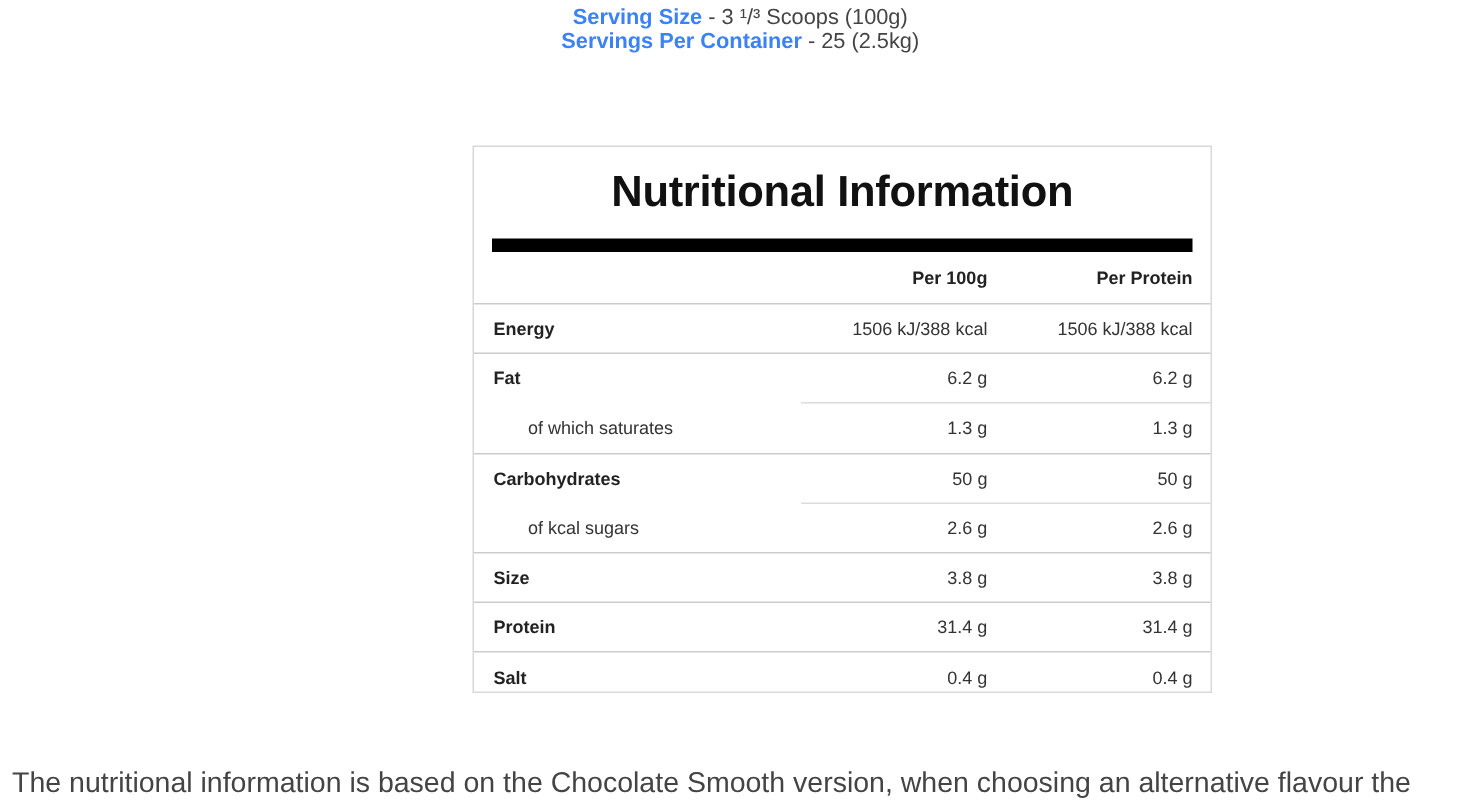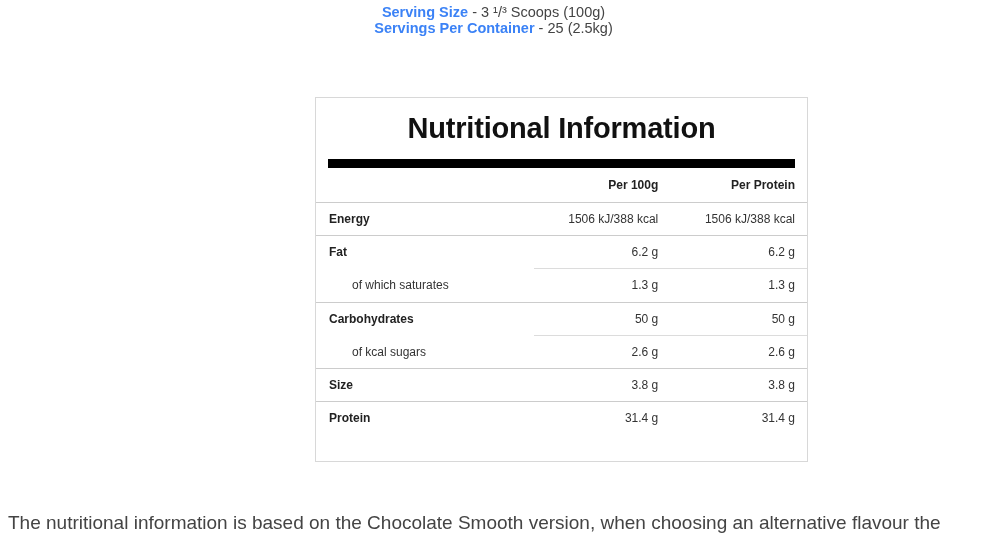--- a/index.html
+++ b/index.html
@@ -178,17 +178,22 @@
       <tr>
         <td class="col-label">Size</td>
         <td class="col-num">3.8 g</td>
         <td class="col-num">3.8 g</td>
       </tr>
       <tr>
         <td class="col-label">Protein</td>
         <td class="col-num">31.4 g</td>
         <td class="col-num">31.4 g</td>
       </tr>
+      <tr>
+        <td class="col-label">Salt</td>
+        <td class="col-num">0.4 g</td>
+        <td class="col-num">0.4 g</td>
+      </tr>
     </tbody>
   </table>
 </div>
 
 <div class="footnote">The nutritional information is based on the Chocolate Smooth version, when choosing an alternative flavour the nutritional values may vary.</div>
 
 </body></html>

